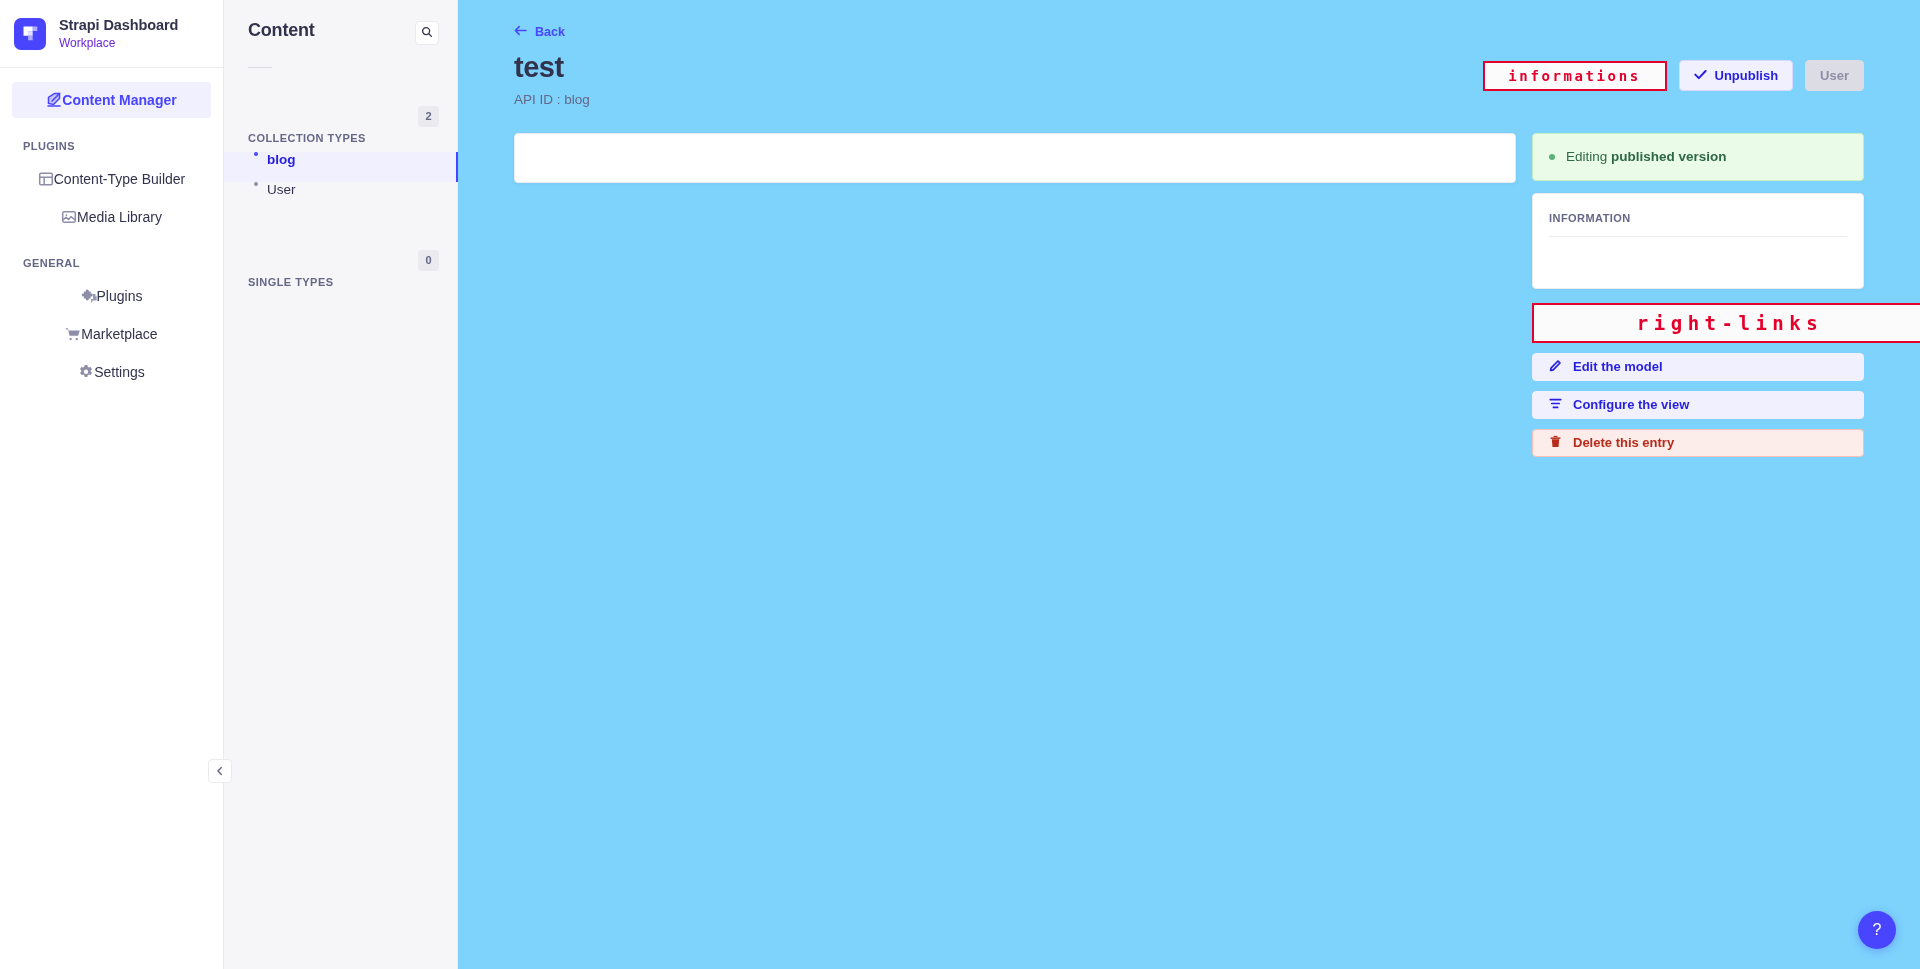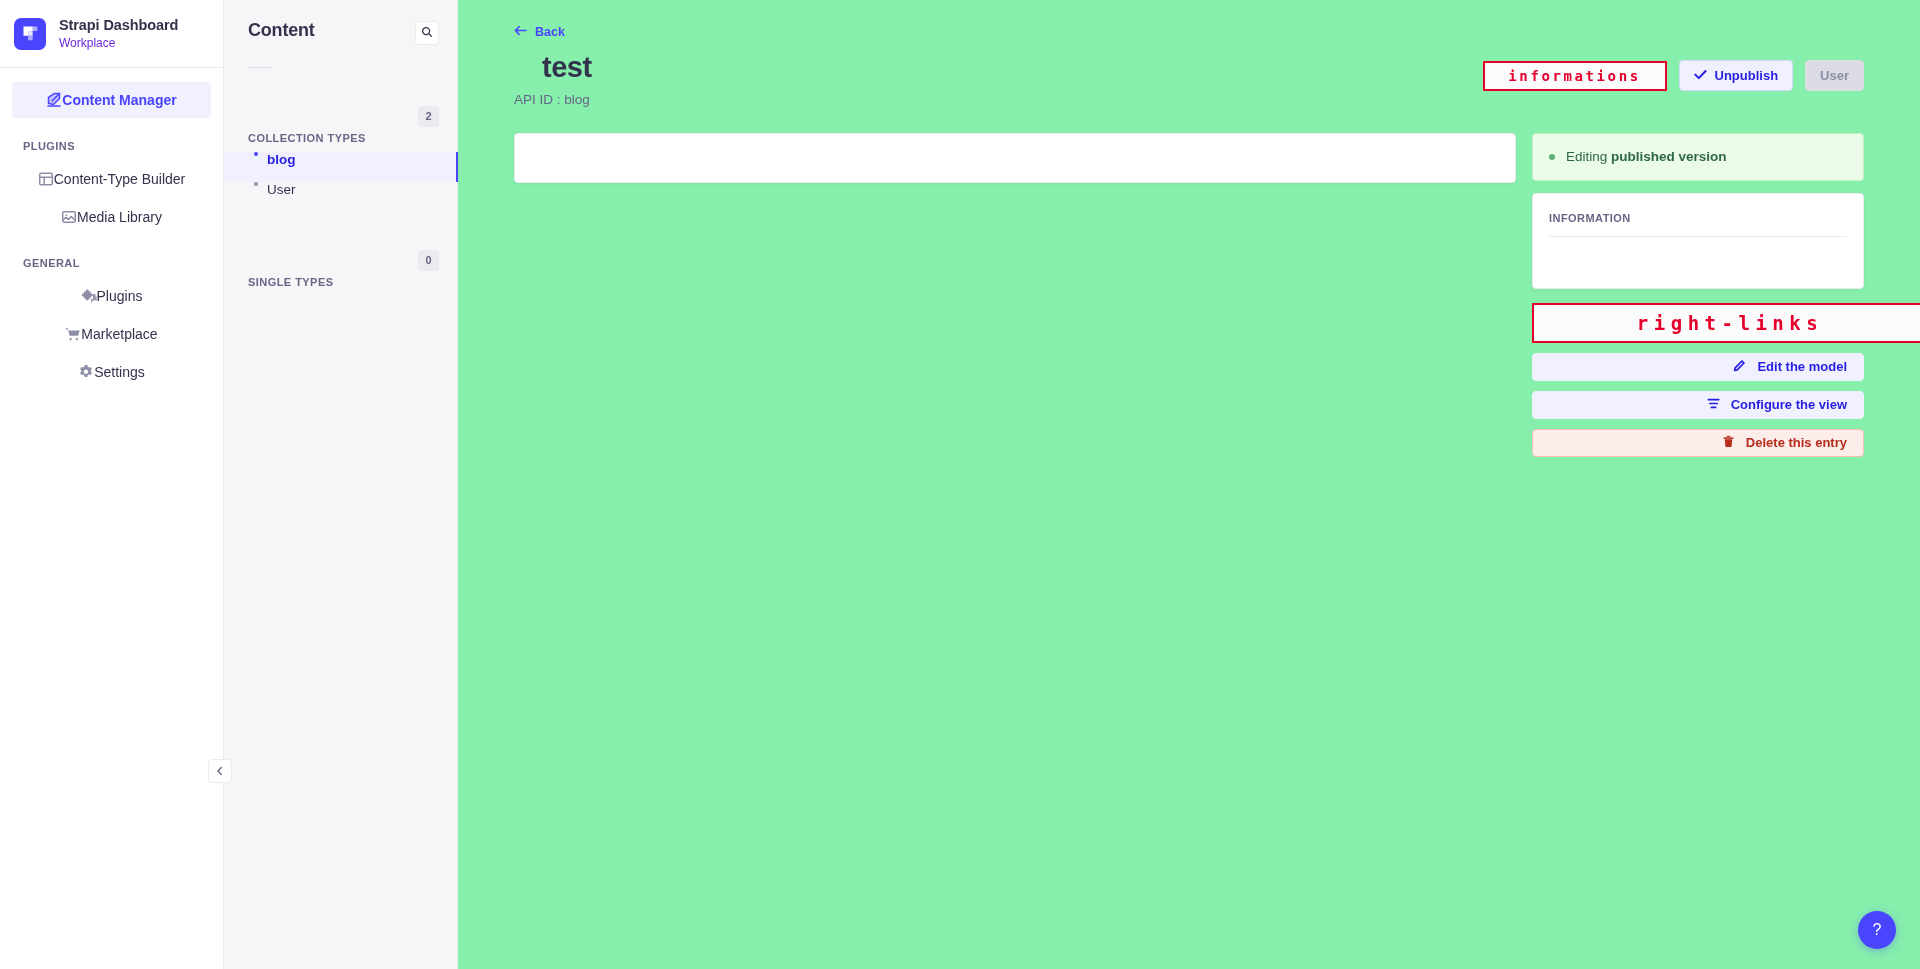--- a/index.html
+++ b/index.html
@@ -89,28 +89,28 @@
   }
   .ct-item .dot { width: 4px; height: 4px; border-radius: 50%; background: #8e8ea9; flex: 0 0 4px; }
   .ct-item.selected { background: #f0f0ff; color: #271fe0; font-weight: bold; }
   .ct-item.selected .dot { background: #4945ff; }
   .ct-item.selected::after {
     content: ""; position: absolute; right: -1px; top: 0; bottom: 0;
     width: 2px; background: #4945ff;
   }
 
   
-  .main { flex: 1 1 auto; height: 969px; background: #86efac; position: relative; overflow: hidden; }
+  .main { flex: 1 1 auto; height: 969px; background: #7dd3fc; position: relative; overflow: hidden; }
   .main-header { padding: 22px 56px 0 56px; }
   .back-link {
     display: inline-flex; align-items: center; gap: 8px;
     color: #4945ff; font-size: 12.5px; font-weight: bold; cursor: pointer;
   }
   .header-row { display: flex; align-items: flex-start; justify-content: space-between; margin-top: 12px; }
-  .page-title { font-size: 29px; font-weight: bold; color: #32324d; line-height: 1.1; letter-spacing: -0.5px; margin-left: 28px; }
+  .page-title { font-size: 29px; font-weight: bold; color: #32324d; line-height: 1.1; letter-spacing: -0.5px; }
   .page-sub { font-size: 13.5px; color: #666687; margin-top: 8px; }
   .header-actions { display: flex; align-items: center; gap: 12px; margin-top: 8px; }
 
   .annot-box {
     border: 2px solid #e4002b; background: #fbfbfc;
     display: flex; align-items: center; justify-content: center;
     color: #e4002b; font-weight: bold;
     font-family: "DejaVu Sans Mono", monospace;
   }
   .annot-informations {
@@ -149,21 +149,21 @@
   .info-rule { height: 1px; background: #eaeaef; margin-top: 12px; }
 
   .annot-rightlinks {
     width: 396px; height: 40px; margin-top: 14px;
     font-size: 19px; letter-spacing: 5.5px;
   }
 
   .link-btn {
     margin-top: 10px; height: 28px; border-radius: 4px;
     display: flex; align-items: center; gap: 11px; padding: 0 16px;
-    font-size: 13px; font-weight: bold; cursor: pointer; justify-content: flex-end;
+    font-size: 13px; font-weight: bold; cursor: pointer;
   }
   .link-purple { background: #f0f0ff; border: 1px solid #f0f0ff; color: #271fe0; }
   .link-danger { background: #fcecea; border: 1px solid #f5c0b8; color: #b72b1a; }
 
   .help-btn {
     position: absolute; right: 24px; bottom: 20px;
     width: 38px; height: 38px; border-radius: 50%; background: #4945ff;
     color: #ffffff; font-size: 16px; display: flex; align-items: center;
     justify-content: center; cursor: pointer; box-shadow: 0 2px 8px rgba(73,69,255,0.35);
   }

